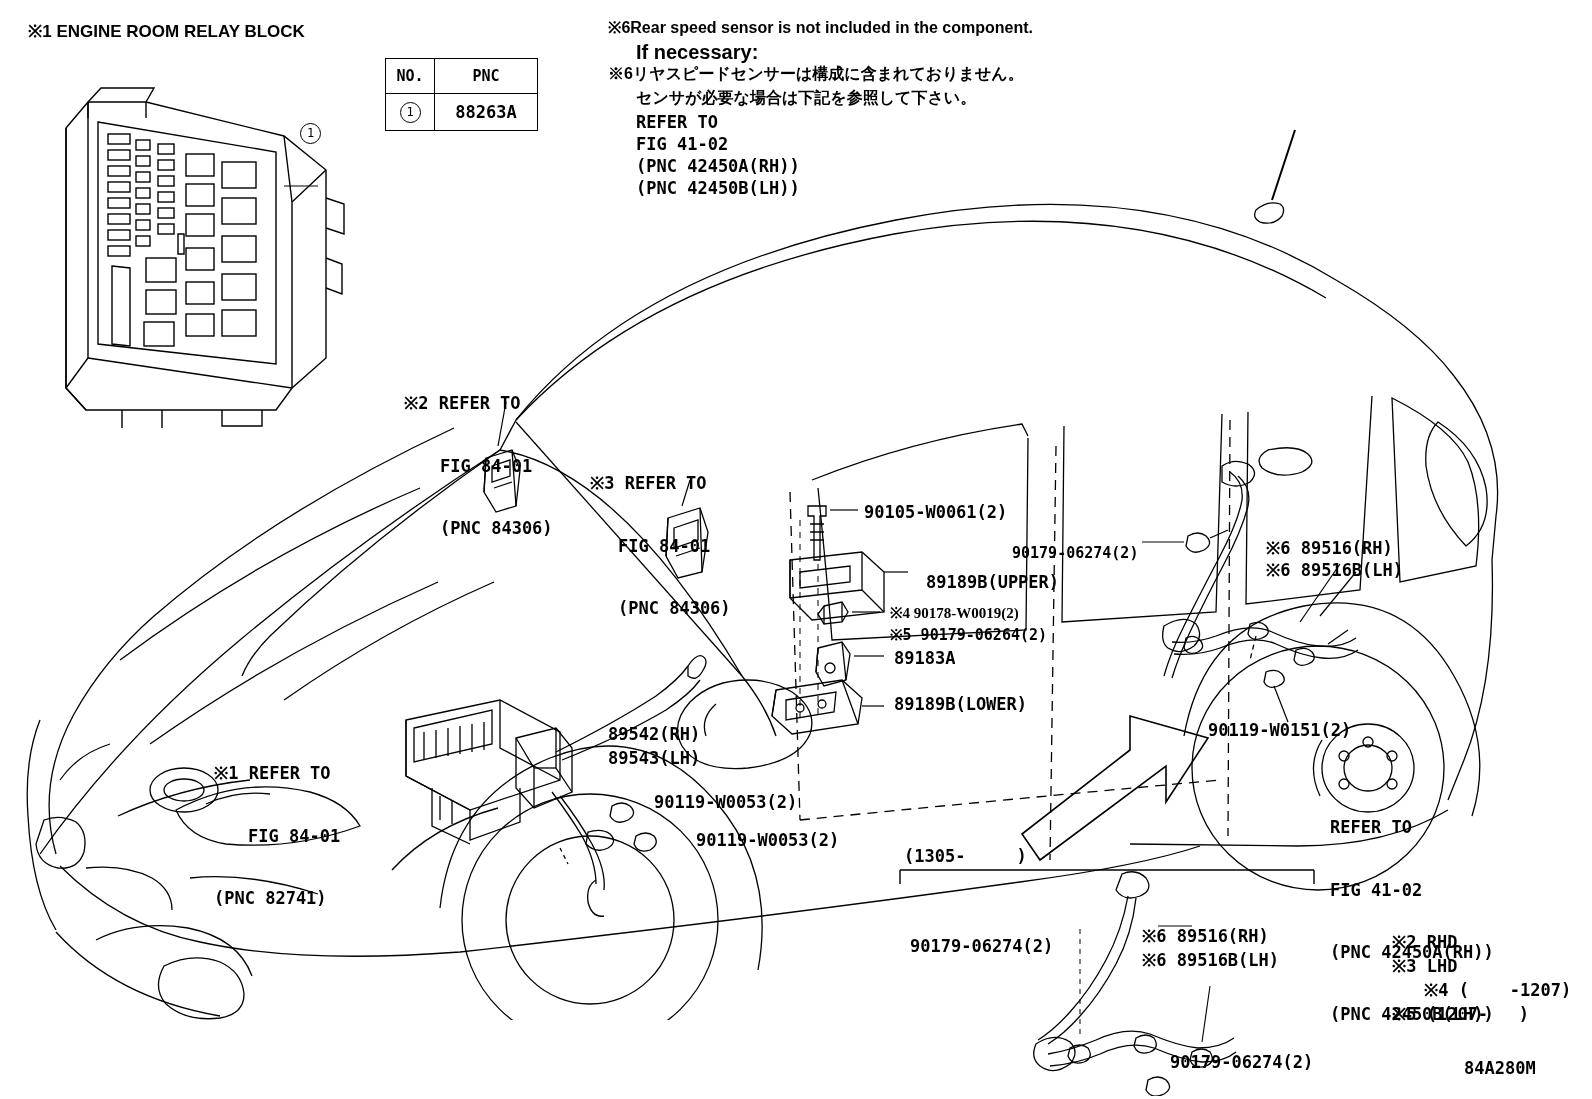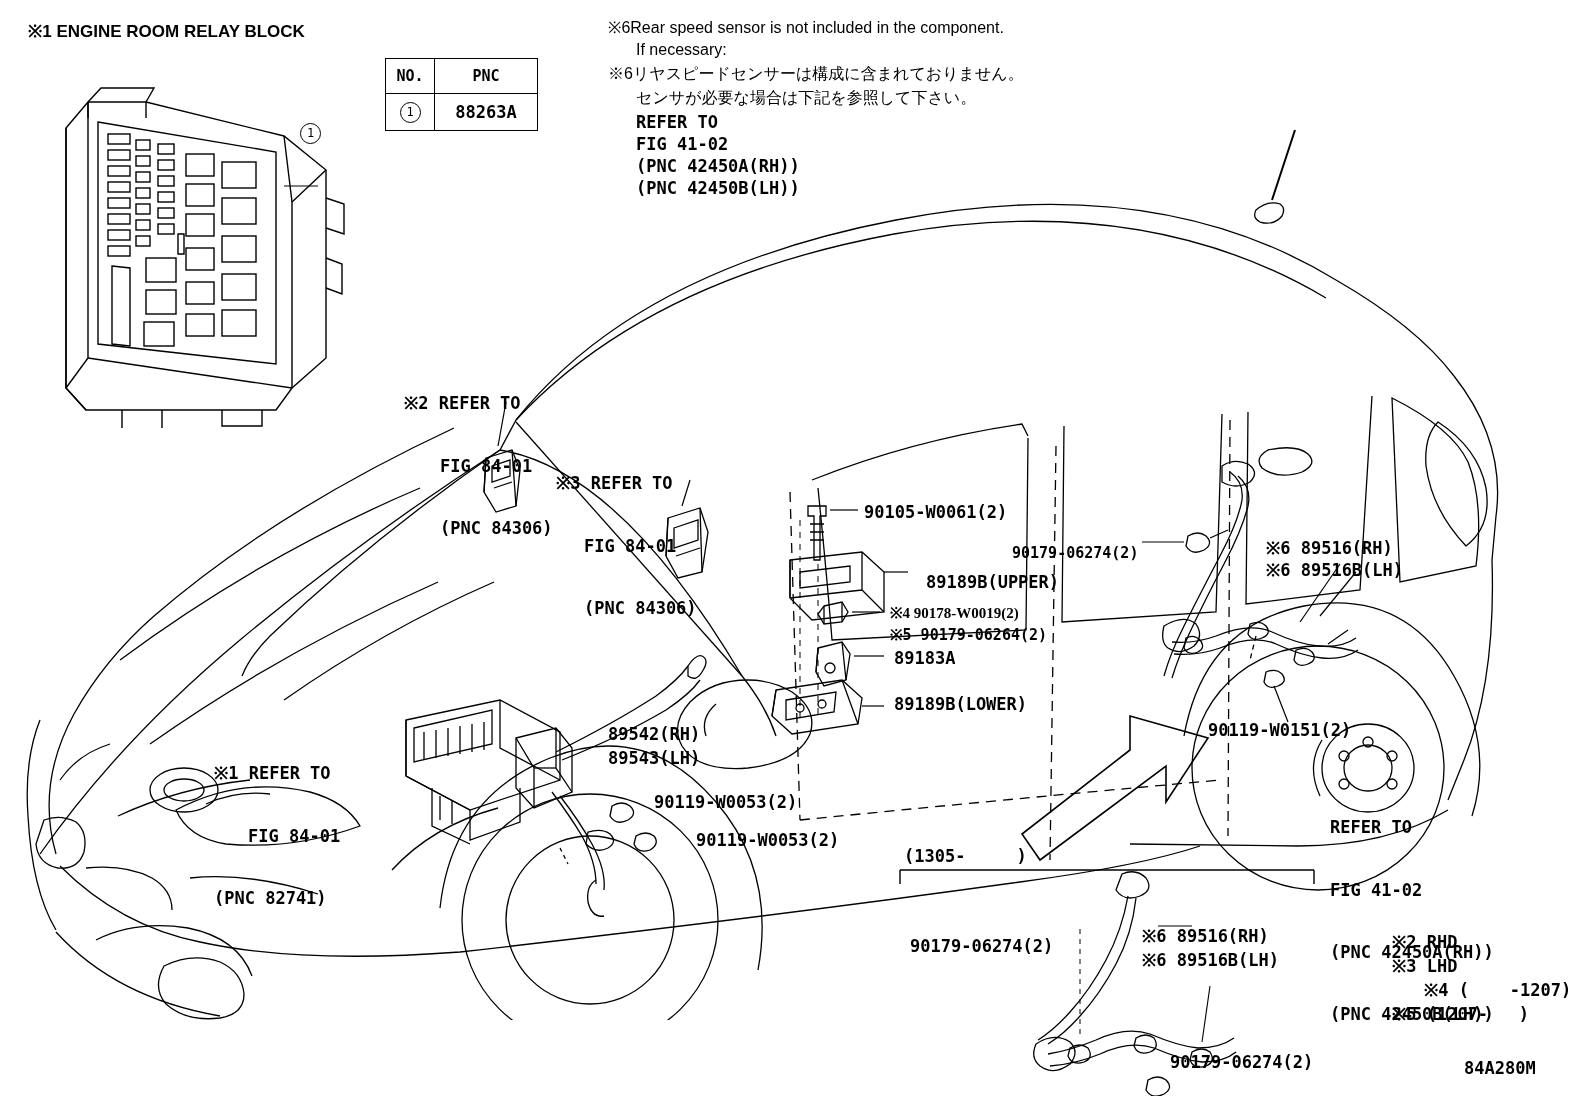--- a/index.html
+++ b/index.html
@@ -1,21 +1,21 @@
 <!DOCTYPE html>
 <html><head>
 <meta charset="utf-8">
 <style>
   html,body{margin:0;padding:0;background:#ffffff;}
   body{width:1592px;height:1099px;position:relative;overflow:hidden;
        font-family:"DejaVu Sans Mono","Liberation Mono",monospace;color:#000;}
   .abs{position:absolute;}
   .lbl{white-space:pre;line-height:1.22;}
   .mono{font-family:"DejaVu Sans Mono","Liberation Mono",monospace;}
-  .sans{font-family:"Liberation Sans",sans-serif;}
+  .sans{font-family:"Liberation Sans",sans-serif;font-weight:bold;}
   .b{font-weight:bold;}
   .u{}
   svg{display:block;}
   .tbl{border-collapse:collapse;}
   .tbl td,.tbl th{border:1.5px solid #000;text-align:center;
         font-family:"DejaVu Sans Mono","Liberation Mono",monospace;}
   .circnum{display:inline-block;width:19px;height:19px;border:1.5px solid #000;
         border-radius:50%;line-height:18px;text-align:center;font-size:12px;}
   .callout{font-size:17px;font-weight:bold;letter-spacing:0px;}
   .small{font-size:15px;}
@@ -108,21 +108,21 @@
       <td style="height:34px;">
         <span class="circnum mono">1</span>
       </td>
       <td class="b" style="font-size:17px;height:34px;">88263A</td>
     </tr>
   </tbody>
     </table>
 </div>
 
 <div class="abs lbl sans" style="left:608px;top:18px;font-size:16px;">※6Rear speed sensor is not included in the component.</div>
-<div class="abs lbl sans" style="left:636px;top:40px;font-size:16px;">If necessary:</div>
+<div class="abs lbl sans" style="left:636px;top:40px;font-size:20px;">If necessary:</div>
 <div class="abs lbl sans" style="left:608px;top:64px;font-size:16px;">※6リヤスピードセンサーは構成に含まれておりません。</div>
 <div class="abs lbl sans" style="left:636px;top:88px;font-size:16px;">センサが必要な場合は下記を参照して下さい。</div>
 <div class="abs lbl mono b" style="left:636px;top:112px;font-size:17px;">REFER TO</div>
 <div class="abs lbl mono b" style="left:636px;top:134px;font-size:17px;">FIG 41-02</div>
 <div class="abs lbl mono b" style="left:636px;top:156px;font-size:17px;">(PNC 42450A(RH))</div>
 <div class="abs lbl mono b" style="left:636px;top:178px;font-size:17px;">(PNC 42450B(LH))</div>
 
 <div class="abs" style="left:0px;top:120px;width:1592px;height:900px;">
 <svg width="1592" height="900" viewBox="0 0 1592 900" fill="none" stroke="#000" stroke-width="1.3">
 
@@ -314,21 +314,21 @@
   <path d="M1320 496 L1356 452" stroke-width="1.2"></path>
 </svg>
 </div>
 
 <div class="abs lbl mono b callout" style="left:404px;top:352px;">
   <div>※2 REFER TO</div>
   <div style="padding-left:36px">FIG 84-01</div>
   <div style="padding-left:36px">(PNC 84306)</div>
 </div>
 
-<div class="abs lbl mono b callout" style="left:556px;top:432px;">
+<div class="abs lbl mono b callout" style="left:590px;top:432px;">
   <div>※3 REFER TO</div>
   <div style="padding-left:28px">FIG 84-01</div>
   <div style="padding-left:28px">(PNC 84306)</div>
 </div>
 
 <div class="abs lbl mono b callout" style="left:214px;top:722px;">
   <div>※1 REFER TO</div>
   <div style="padding-left:34px">FIG 84-01</div>
   <div>(PNC 82741)</div>
 </div>

